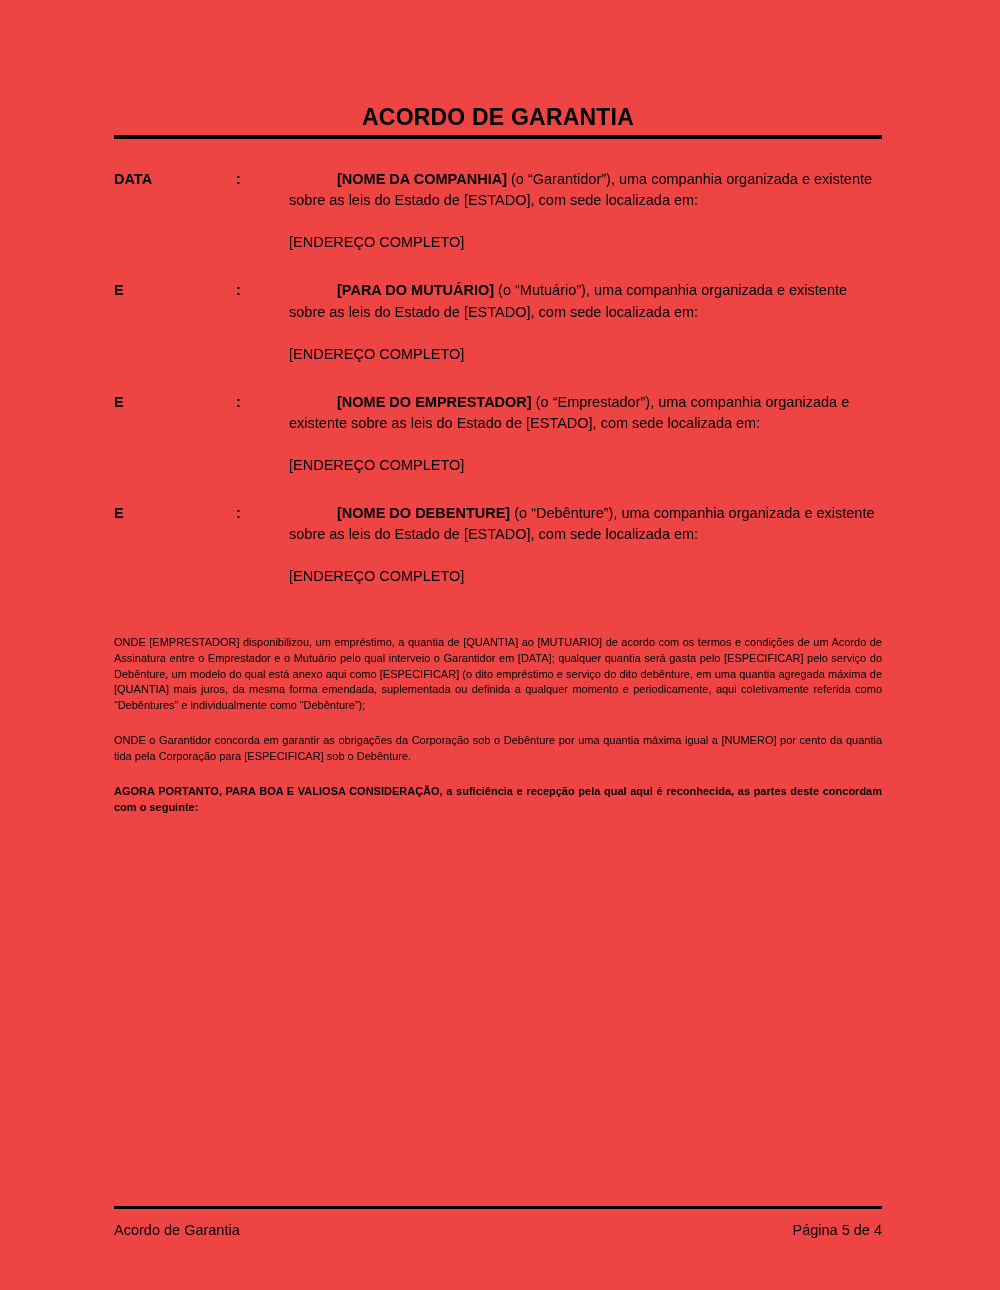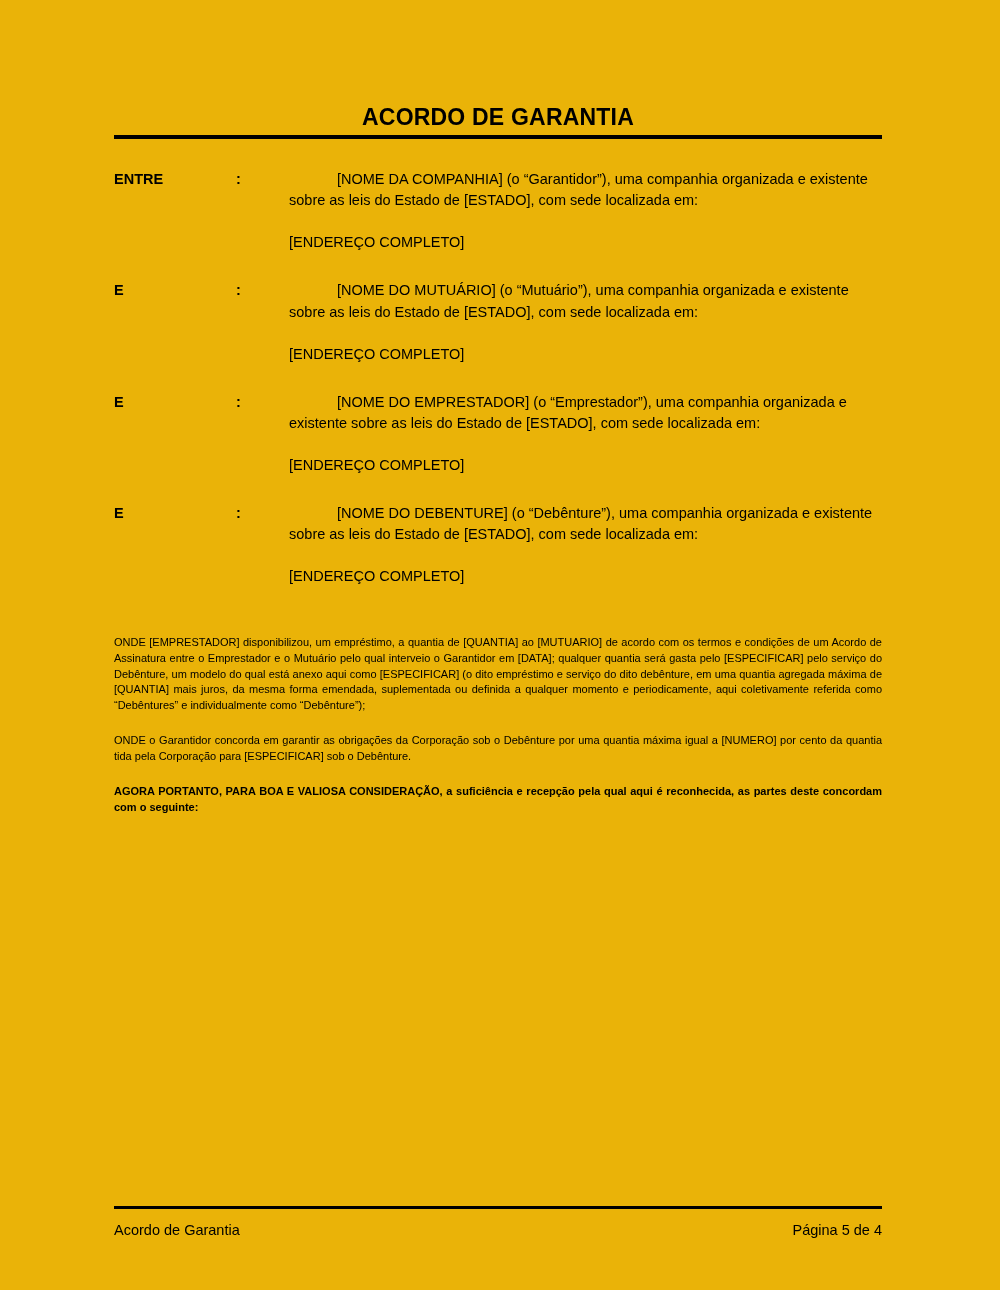--- a/index.html
+++ b/index.html
@@ -9,21 +9,21 @@
   }
   body {
     font-family: "Liberation Sans", sans-serif;
     color: #000000;
     -webkit-font-smoothing: antialiased;
   }
   .page {
     position: relative;
     width: 1000px;
     height: 1290px;
-    background: #eab308;
+    background: #ef4444;
     overflow: hidden;
     box-sizing: border-box;
   }
   .content {
     position: absolute;
     left: 114px;
     top: 0;
     width: 768px;
   }
 
@@ -75,21 +75,21 @@
     font-size: 14.5px;
     font-weight: bold;
     line-height: 1.45;
   }
   .party-body {
     flex: 1 1 auto;
     font-size: 14.5px;
     line-height: 1.45;
   }
   .party-body .party-name {
-    font-weight: normal;
+    font-weight: bold;
     padding-left: 48px;
   }
   .party-address {
     margin-top: 21px;
   }
 
   
   .recitals {
     margin-top: 48px;
   }
@@ -134,33 +134,33 @@
 
     <div class="title-block">
       <h1 class="doc-title">ACORDO DE GARANTIA</h1>
       <div class="title-rule"></div>
     </div>
 
 
     <div class="parties">
 
       <div class="party-row">
-        <div class="party-label">ENTRE</div>
+        <div class="party-label">DATA</div>
         <div class="party-colon">:</div>
         <div class="party-body">
           <span class="party-name">[NOME DA COMPANHIA]</span><span> (o “Garantidor”), uma companhia organizada e existente sobre as leis do Estado de [ESTADO], com sede localizada em:</span>
           <div class="party-address">[ENDEREÇO COMPLETO]</div>
         </div>
       </div>
 
       <div class="party-row">
         <div class="party-label">E</div>
         <div class="party-colon">:</div>
         <div class="party-body">
-          <span class="party-name">[NOME DO MUTUÁRIO]</span><span> (o “Mutuário”), uma companhia organizada e existente sobre as leis do Estado de [ESTADO], com sede localizada em:</span>
+          <span class="party-name">[PARA DO MUTUÁRIO]</span><span> (o “Mutuário”), uma companhia organizada e existente sobre as leis do Estado de [ESTADO], com sede localizada em:</span>
           <div class="party-address">[ENDEREÇO COMPLETO]</div>
         </div>
       </div>
 
       <div class="party-row">
         <div class="party-label">E</div>
         <div class="party-colon">:</div>
         <div class="party-body">
           <span class="party-name">[NOME DO EMPRESTADOR]</span><span> (o “Emprestador”), uma companhia organizada e existente sobre as leis do Estado de [ESTADO], com sede localizada em:</span>
           <div class="party-address">[ENDEREÇO COMPLETO]</div>

